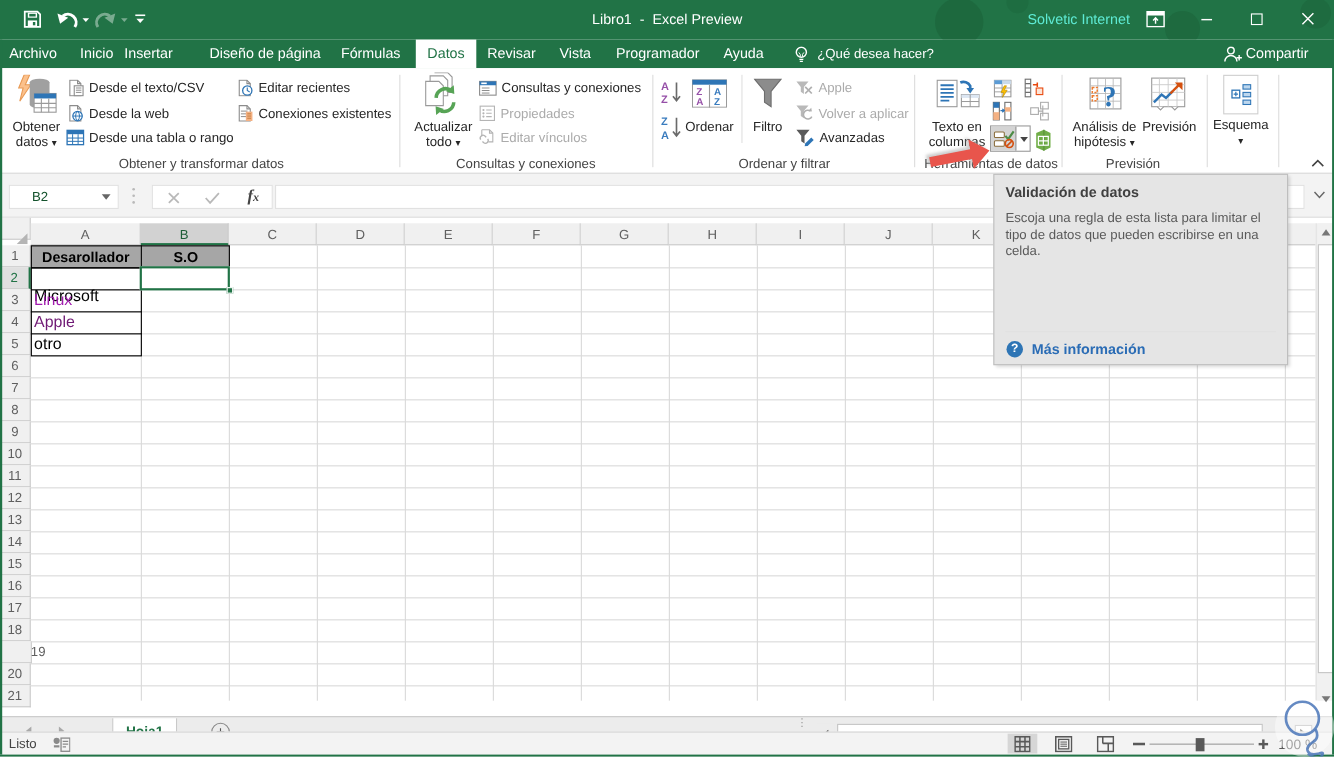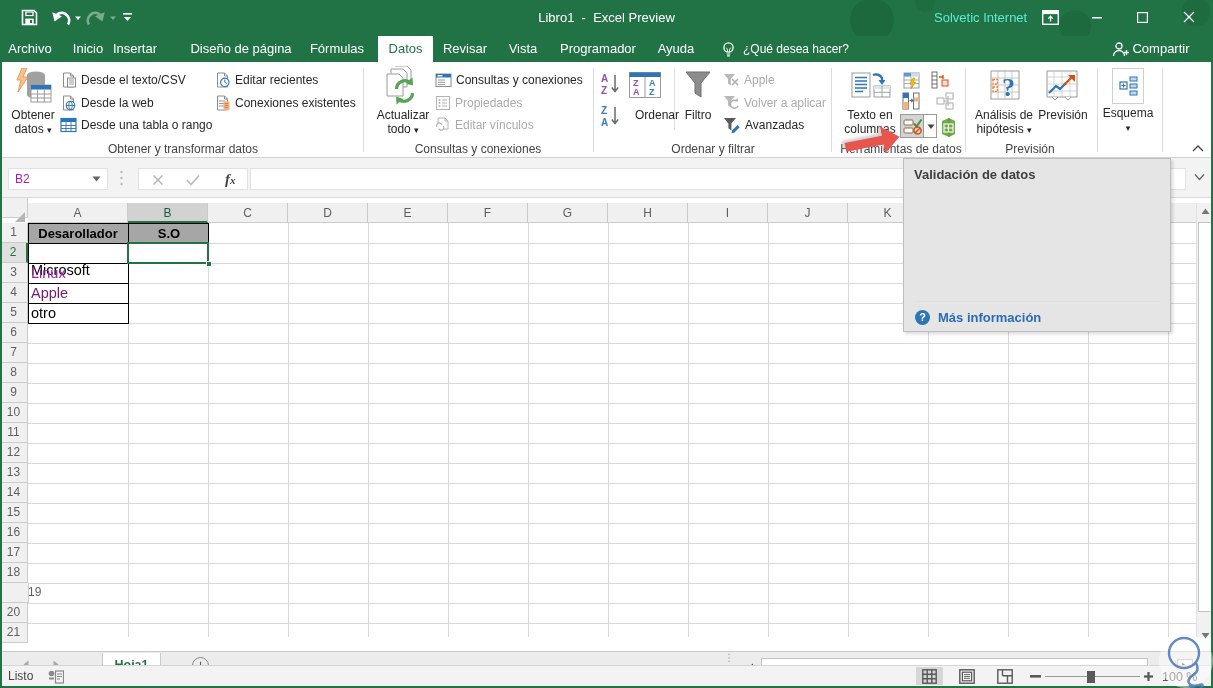--- a/index.html
+++ b/index.html
@@ -226,21 +226,21 @@
   </svg>
   <svg class="abs" style="left:629px;top:10px;" width="32" height="26" viewBox="0 0 32 26">
     <rect x="0.5" y="0.5" width="31" height="25" fill="#fff" stroke="#9a9a9a"></rect>
     <rect x="0.5" y="0.5" width="31" height="4.5" fill="#2e75b6"></rect>
     <path d="M16 5 v21" stroke="#9a9a9a"></path>
     <text x="4" y="14" font-size="9" font-weight="bold" fill="#9650a8" font-family="Liberation Sans">Z</text>
     <text x="4" y="23" font-size="9" font-weight="bold" fill="#9650a8" font-family="Liberation Sans">A</text>
     <text x="20" y="14" font-size="9" font-weight="bold" fill="#3a7cbe" font-family="Liberation Sans">A</text>
     <text x="20" y="23" font-size="9" font-weight="bold" fill="#3a7cbe" font-family="Liberation Sans">Z</text>
   </svg>
-  <div class="bigbtn" style="left:615px;top:46px;width:84px;">Ordenar</div>
+  <div class="bigbtn" style="left:615px;top:46px;width:60px;">Ordenar</div>
   <svg class="abs" style="left:685px;top:9px;" width="26" height="28" viewBox="0 0 26 28">
     <path d="M1 1 h24 l-9 11 v14 l-6 -4 v-10 Z" fill="#8c8c8c" stroke="#6e6e6e"></path>
   </svg>
   <div class="bigbtn" style="left:668px;top:46px;width:60px;">Filtro</div>
   <div class="smallrow" style="left:723px;top:10px;height:16px;">
     <svg width="17" height="15" viewBox="0 0 17 15">
         <path d="M1 1 h11 l-4.2 5 v6.5 l-2.8 -2 v-4.5 Z" fill="#b9b9b9"></path>
         <path d="M9 6 l6 6 M15 6 l-6 6" stroke="#b0b0b0" stroke-width="1.6"></path>
       </svg>
     <span class="dis">Apple</span>
@@ -344,21 +344,21 @@
     <rect x="11" y="1" width="7" height="4" fill="#bdd7ee" stroke="#2e75b6" stroke-width="1"></rect>
     <rect x="11" y="8" width="7" height="4" fill="#bdd7ee" stroke="#2e75b6" stroke-width="1"></rect>
     <rect x="11" y="15" width="7" height="4" fill="#bdd7ee" stroke="#2e75b6" stroke-width="1"></rect>
   </svg>
   <div class="bigbtn" style="left:1098px;top:44px;width:60px;">Esquema<br><span style="font-size:9px;">▾</span></div>
   <svg class="abs" style="left:1191px;top:82px;" width="14" height="9" viewBox="0 0 14 9">
       <path d="M2 7 L7 2 L12 7" fill="none" stroke="#444" stroke-width="1.4"></path>
     </svg>
 </div>
 <div class="abs" id="fbar">
-  <div class="fbox" style="left:8px;top:10px;width:100px;height:22px;font-size:12px;color:#a21caf;line-height:20px;padding-left:6px;">B2</div>
+  <div class="fbox" style="left:8px;top:10px;width:100px;height:22px;font-size:12px;color:#14532d;line-height:20px;padding-left:20px;">B2</div>
   <svg class="abs" style="left:92px;top:18px;" width="9" height="6" viewBox="0 0 9 6">
       <path d="M0.5 0.5 l4 5 l4 -5 z" fill="#666"></path>
     </svg>
   <svg class="abs" style="left:120px;top:12px;" width="3" height="16" viewBox="0 0 3 16">
       <circle cx="1.5" cy="2" r="1.2" fill="#b9b9b9"></circle>
       <circle cx="1.5" cy="8" r="1.2" fill="#b9b9b9"></circle>
       <circle cx="1.5" cy="14" r="1.2" fill="#b9b9b9"></circle>
     </svg>
   <div class="fbox" style="left:138px;top:10px;width:110px;height:22px;"></div>
   <svg class="abs" style="left:152px;top:16px;" width="12" height="12" viewBox="0 0 12 12">
@@ -534,20 +534,21 @@
 </div>
 
 <svg class="abs" style="left:843px;top:119px;z-index:60;filter:drop-shadow(-3px -2px 1.5px rgba(170,170,170,0.6));" width="60" height="42" viewBox="0 0 60 42">
   <g transform="rotate(-11 30 23)">
       <path d="M2 18.5 h38 v-9 l17 13.5 l-17 13.5 v-9 H2 Z" fill="#e8554c"></path>
     </g>
 </svg>
 
 <div class="abs" id="tooltip">
   <div style="position:absolute;left:10px;top:8px;font-size:13px;font-weight:bold;color:#404040;">Validación de datos</div>
+  <div style="position:absolute;left:10px;top:32px;line-height:15px;color:#5a5a5a;font-size:12px;white-space:nowrap;">Escoja una regla de esta lista para limitar el<br>tipo de datos que pueden escribirse en una<br>celda.</div>
   <div style="position:absolute;left:10px;top:142px;width:246px;height:1px;background:#e0e0e0;"></div>
   <div style="position:absolute;left:11px;top:151px;width:15px;height:15px;border-radius:50%;background:#2e75b5;color:#fff;font-size:11px;font-weight:bold;text-align:center;line-height:15px;">?</div>
   <div style="position:absolute;left:34px;top:151px;font-size:13px;font-weight:bold;color:#2a6cb5;">Más información</div>
 </div>
 
 <div class="abs" style="left:0;top:36px;width:2px;height:650px;background:#217346;z-index:70;"></div>
 <div class="abs" style="left:1211px;top:36px;width:2px;height:650px;background:#217346;z-index:70;"></div>
 <div class="abs" style="left:0;top:686px;width:1213px;height:2px;background:#217346;z-index:70;"></div>
 
 <svg class="abs" style="left:1145px;top:630px;z-index:80;" width="68" height="58" viewBox="0 0 68 58">

